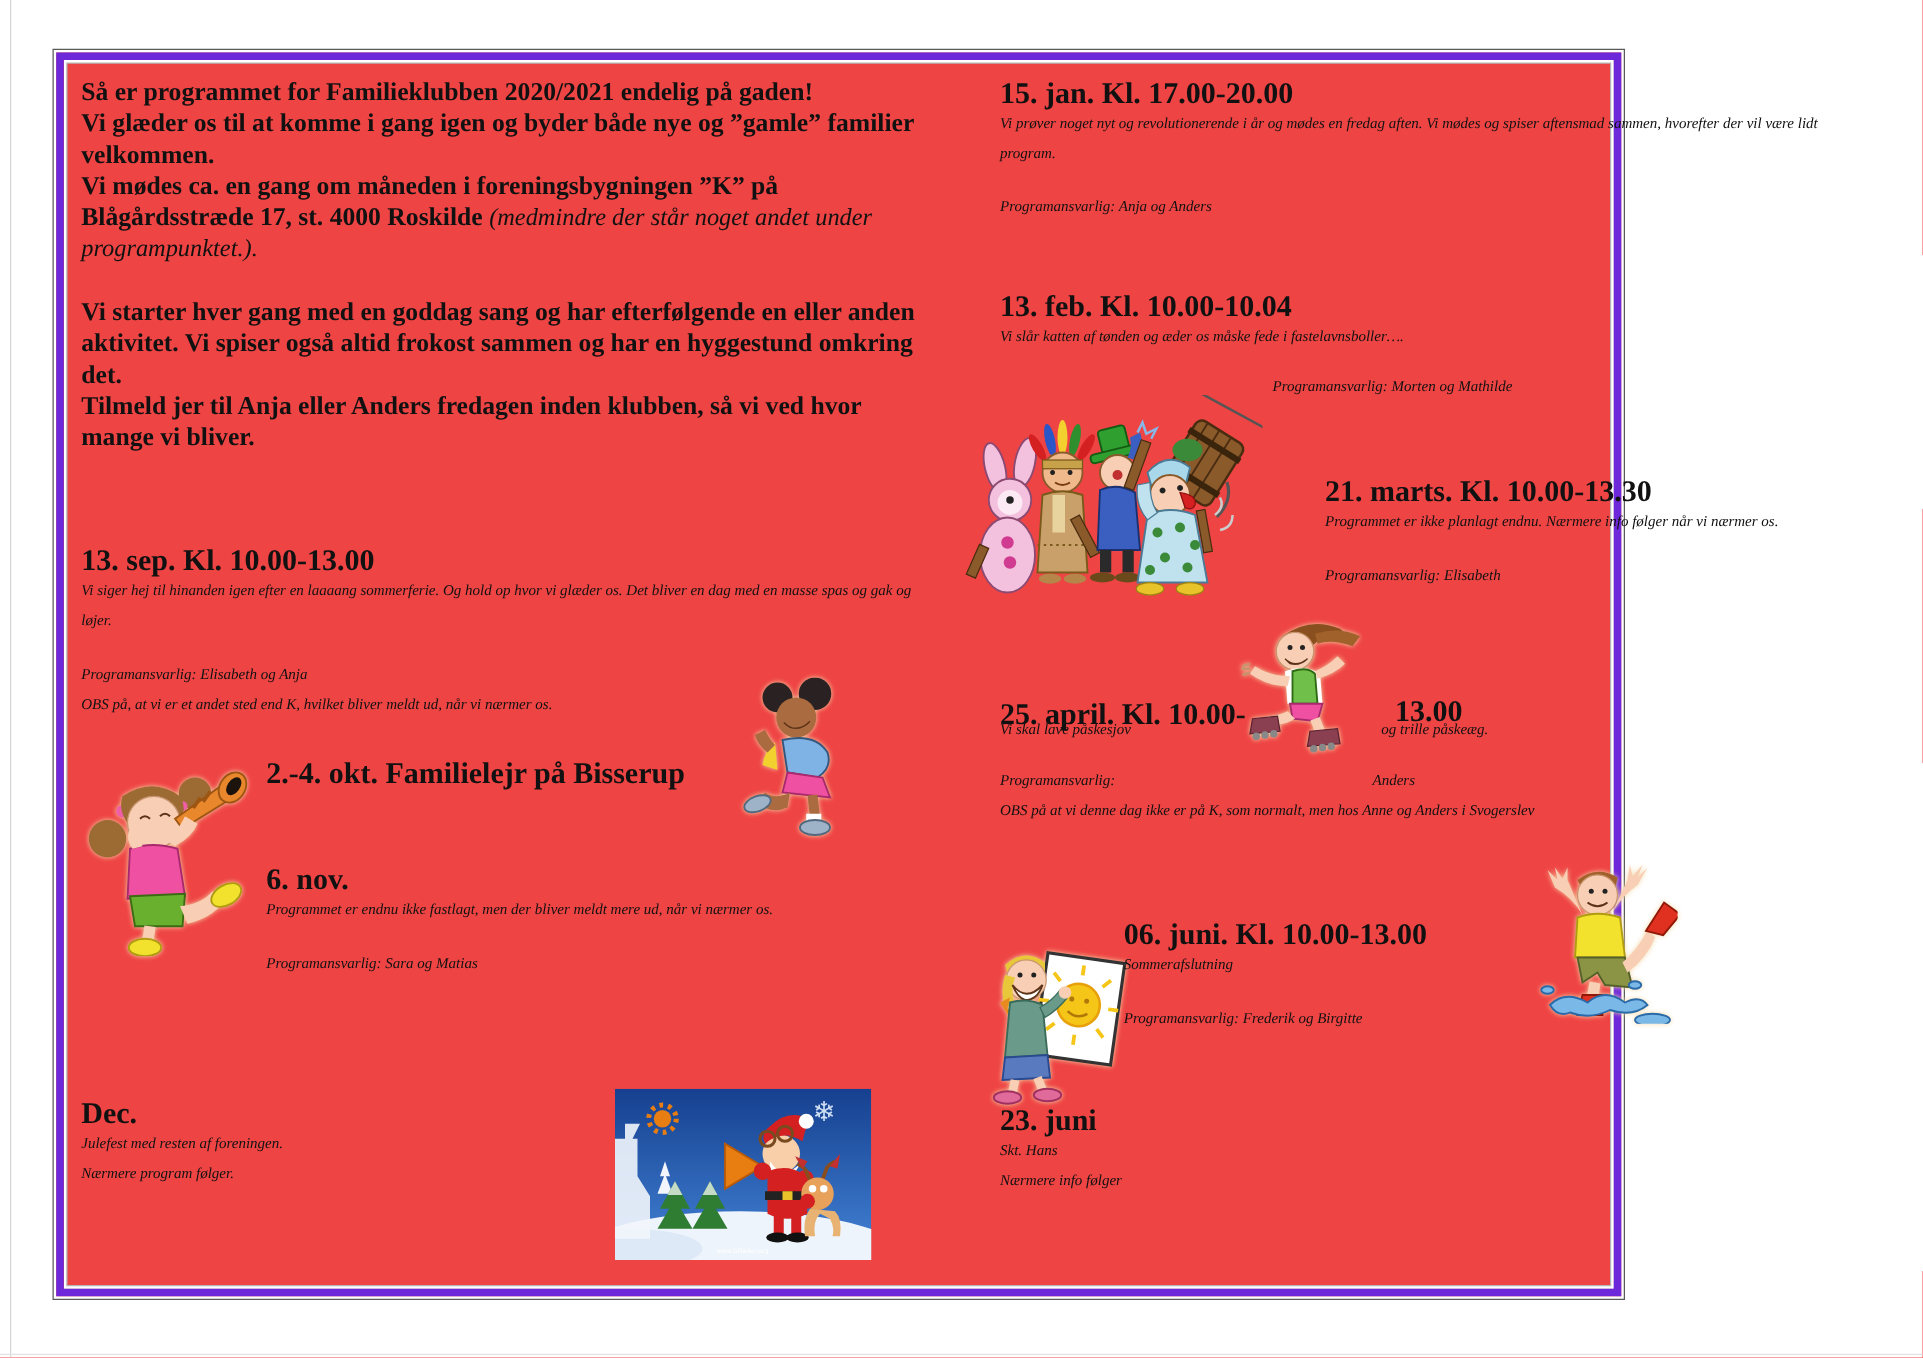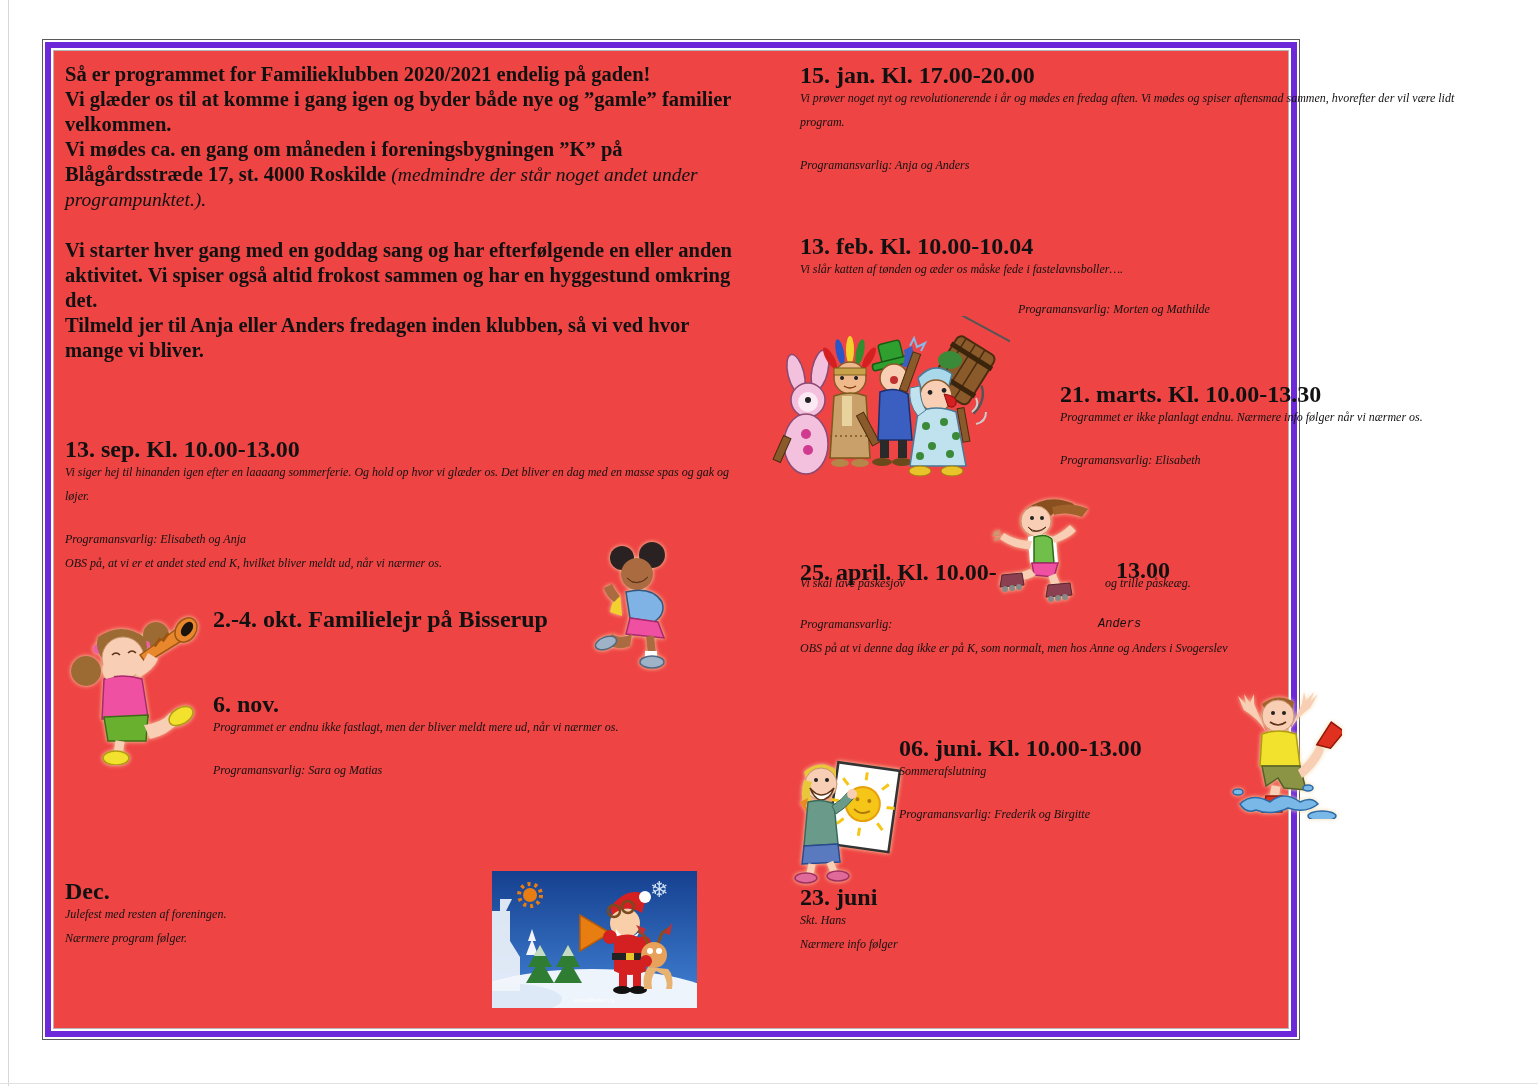--- a/index.html
+++ b/index.html
@@ -297,21 +297,21 @@
       </g>
     </svg>
   </div>
 
   <div class="abs" style="left:749px;top:501px;width:692px;height:130px;">
     <span class="abs h" style="left:0;top:12px;">25. april. Kl. 10.00-</span>
     <span class="abs h" style="left:316px;top:0;margin-top:10px;">13.00</span>
     <span class="abs bi" style="left:0;top:22px;">Vi skal lave påskesjov</span>
     <span class="abs bi" style="left:305px;top:22px;">og trille påskeæg.</span>
     <span class="abs bi" style="left:0;top:63px;">Programansvarlig:</span>
-    <span class="abs bi" style="left:298px;top:63px;font-family:Liberation Mono, monospace;">Anders</span>
+    <span class="abs bi" style="left:298px;top:63px;">Anders</span>
     <span class="abs bi" style="left:0;top:87px;width:690px;">OBS på at vi denne dag ikke er på K, som normalt, men hos Anne og Anders i Svogerslev</span>
   </div>
 
   <div class="abs clip" style="left:1171px;top:638px;width:120px;height:133px;">
     <svg viewBox="0 0 120 133" width="120" height="133">
       <path d="M40 18 Q56 6 72 16 L70 26 Q56 18 44 26 Z" fill="#a0622a"></path>
       <circle cx="56" cy="30" r="16" fill="#f8cfb4" stroke="#c8946f" stroke-width="1"></circle>
       <circle cx="51" cy="27" r="2" fill="#222"></circle>
         <circle cx="62" cy="27" r="2" fill="#222"></circle>
       <path d="M48 36 Q56 42 64 36" stroke="#5c3318" stroke-width="1.6" fill="none"></path>

